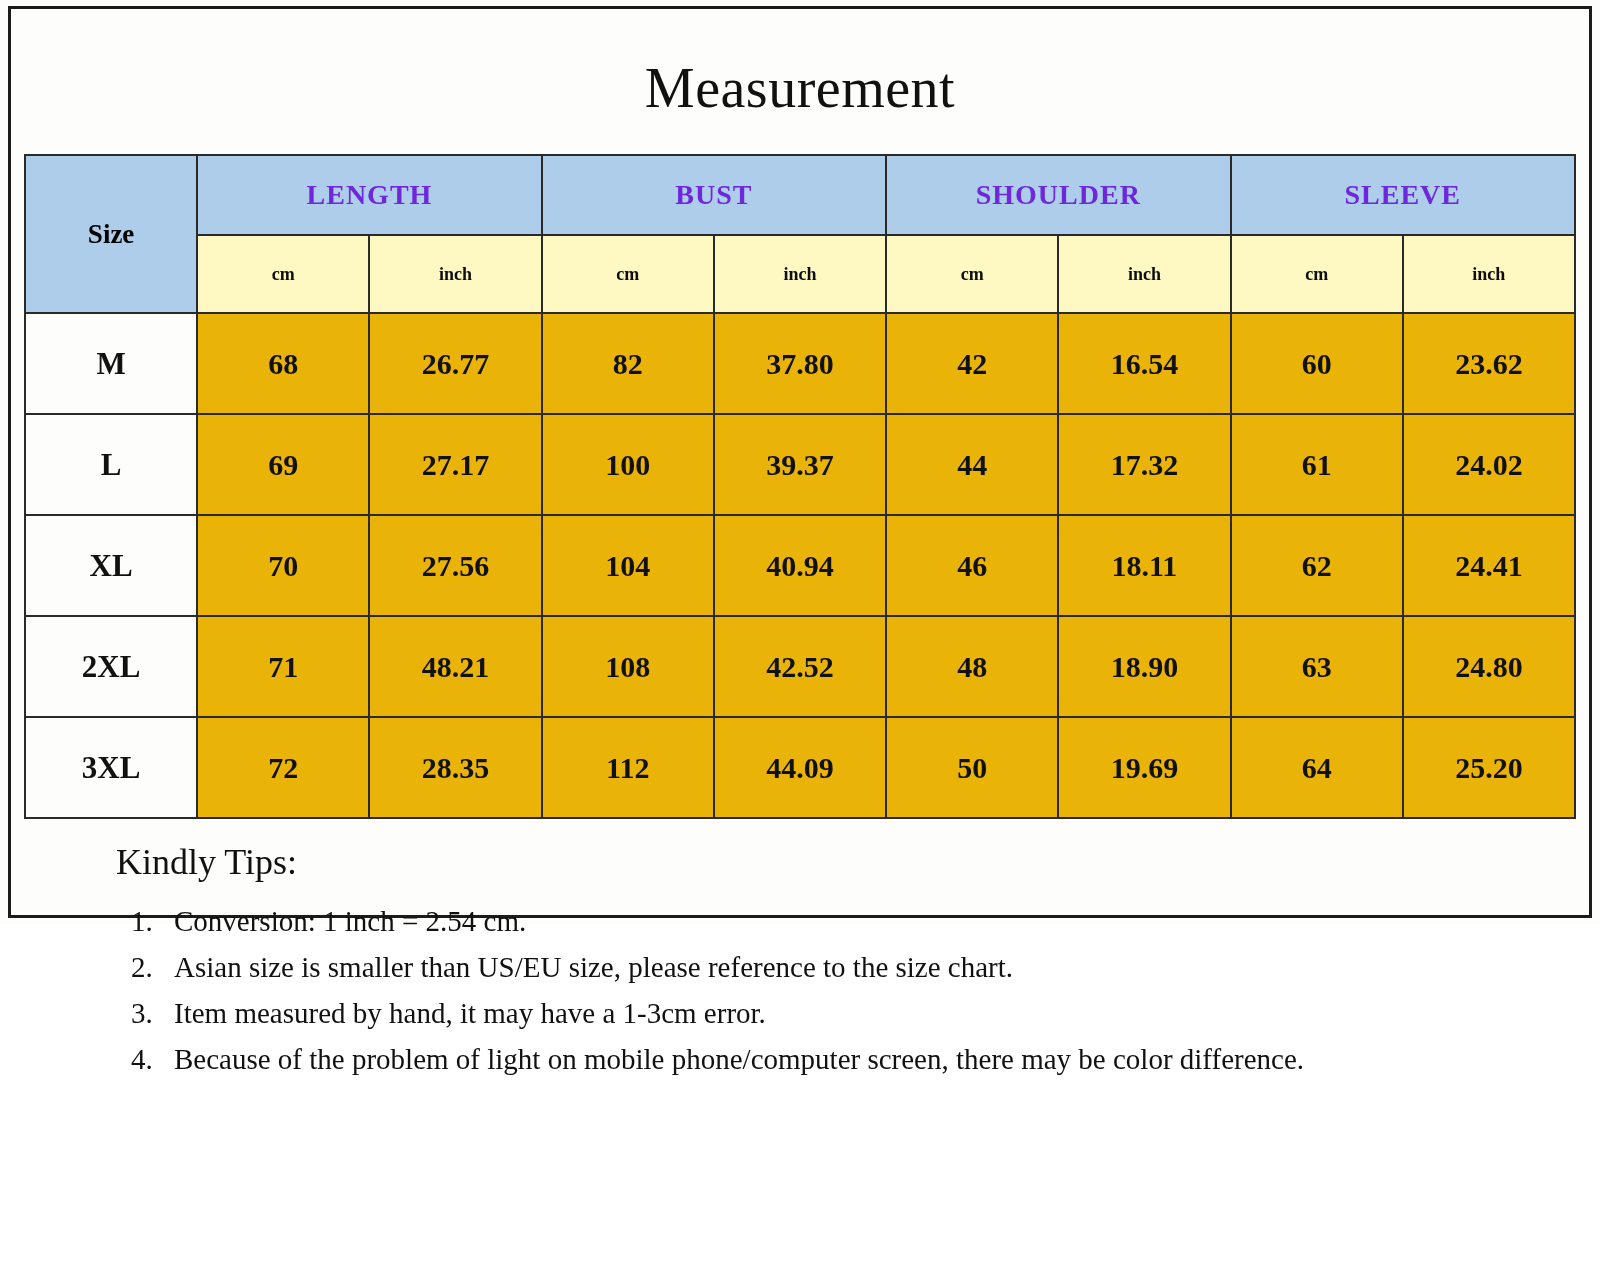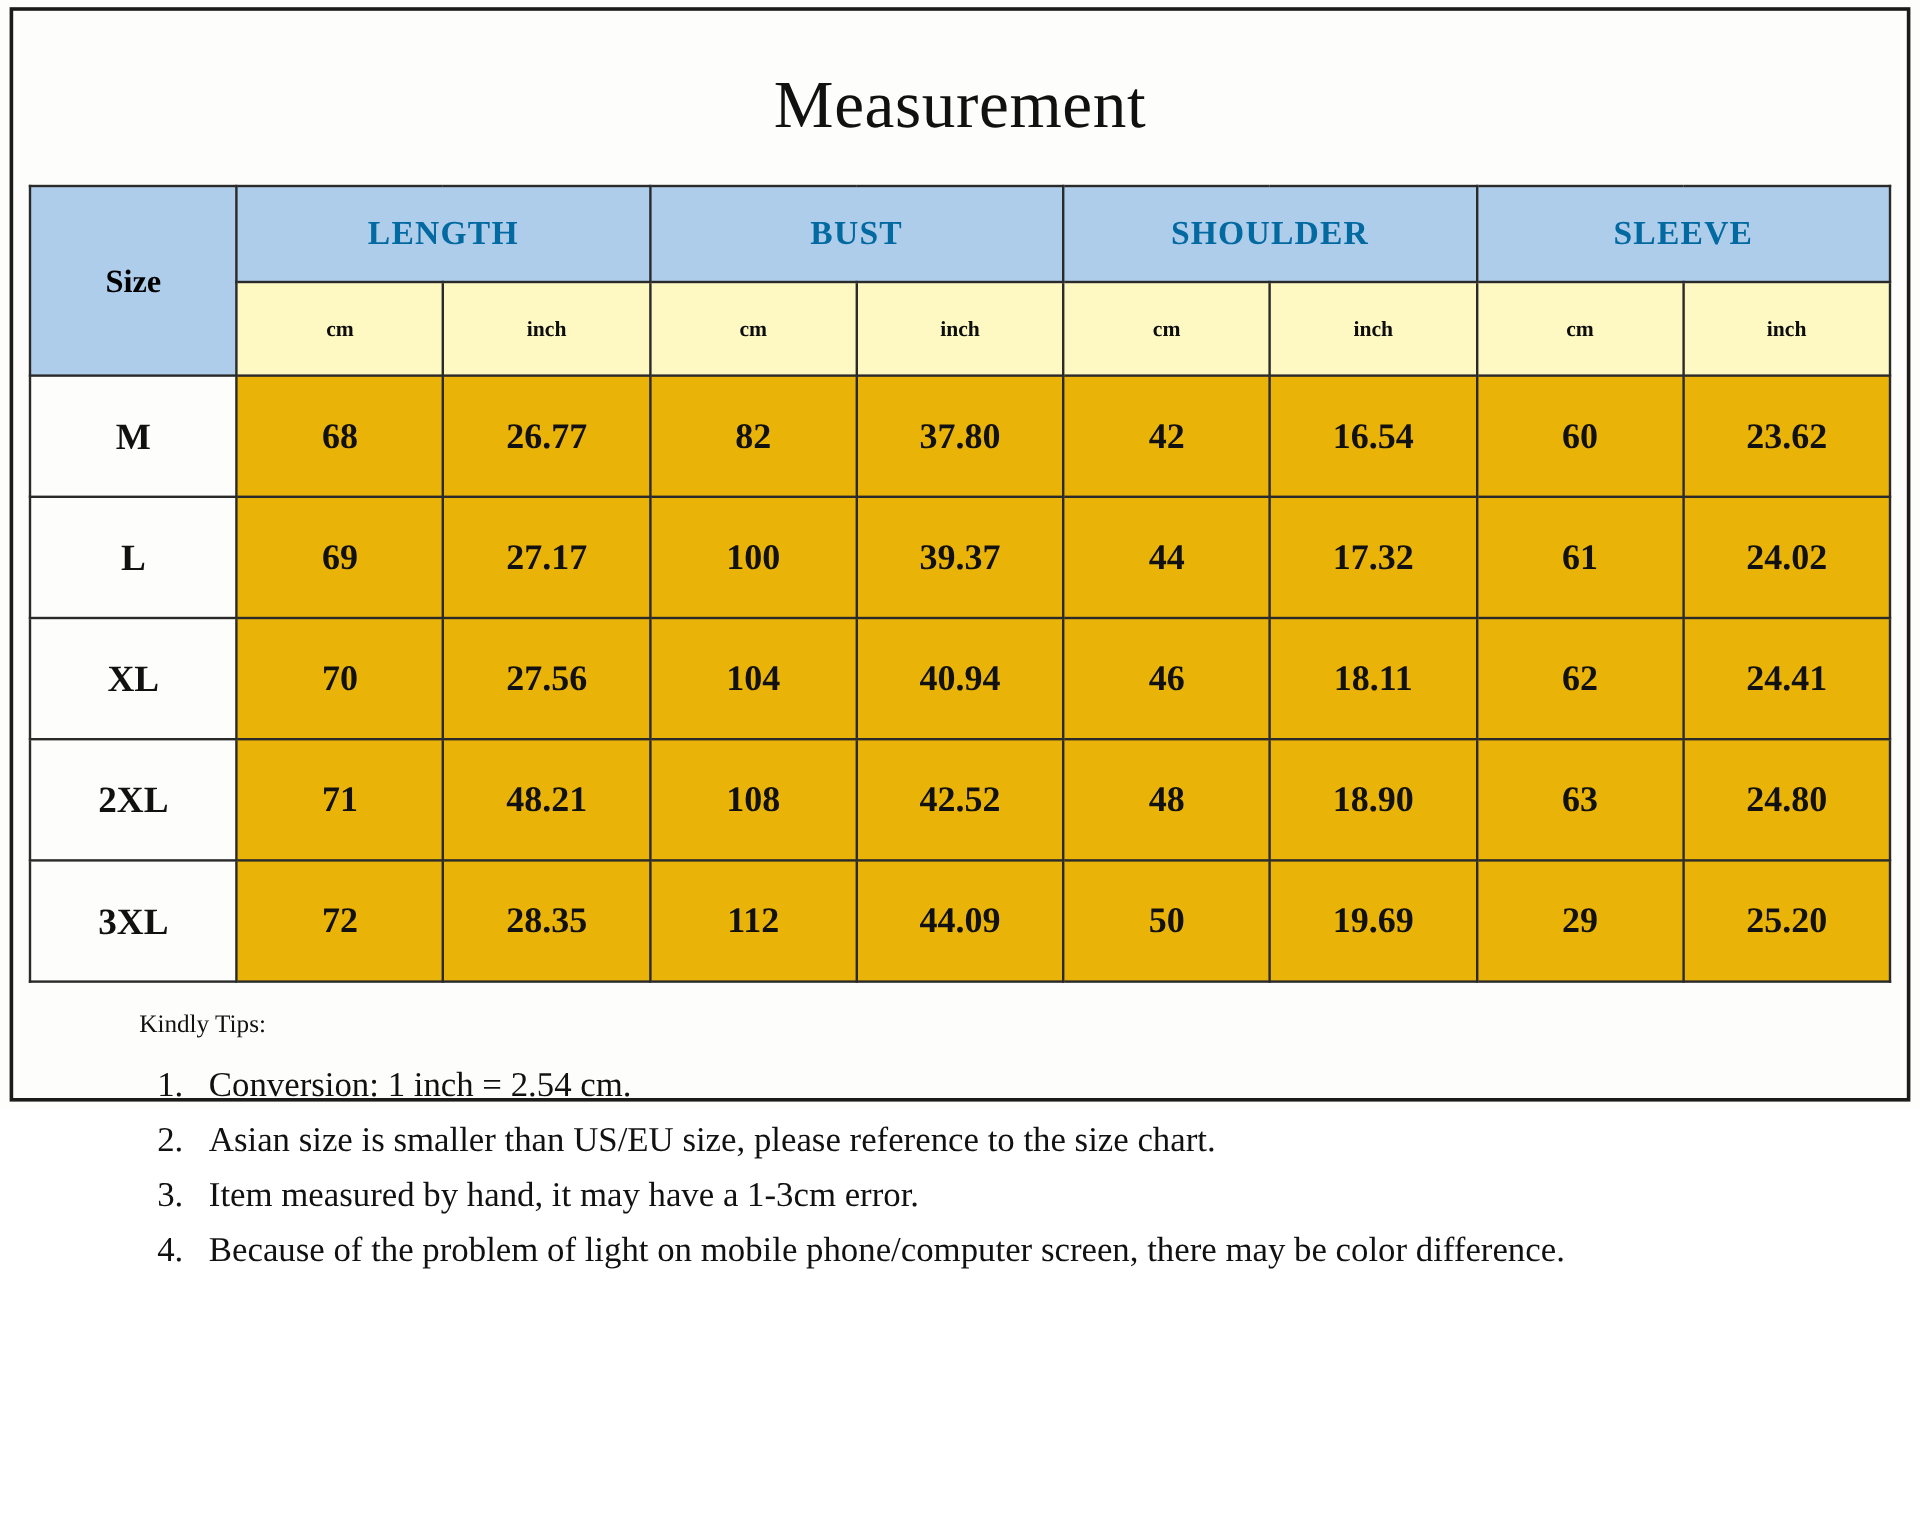--- a/index.html
+++ b/index.html
@@ -59,21 +59,21 @@
     border: 2px solid #2a2a2a;
     text-align: center;
     font-family: "Liberation Serif", serif;
   }
   .hdr-group {
     background: #aecdeb;
     font-weight: bold;
     font-size: 28px;
     letter-spacing: 1px;
     height: 76px;
-    color: #0369a1;
+    color: #6d28d9;
   }
   .hdr-unit {
     background: #fef9c3;
     font-weight: bold;
     font-size: 18px;
     height: 74px;
     color: #0e0e0e;
   }
   .hdr-size {
     background: #aecdeb;
@@ -92,21 +92,21 @@
     font-size: 30px;
     background: #eab308;
   }
   .tips {
     margin: 22px auto 0 auto;
     width: 1488px;
     padding-left: 60px;
     box-sizing: border-box;
   }
   .tips-title {
-    font-size: 21px;
+    font-size: 36px;
     margin: 14px 0 16px 0;
     color: #111;
   }
   ol.tips-list {
     margin: 0;
     padding-left: 44px;
     font-size: 29px;
     line-height: 1.52;
     color: #111;
   }
@@ -190,21 +190,21 @@
           <td class="val-cell">24.80</td>
         </tr>
         <tr>
           <td class="size-cell">3XL</td>
           <td class="val-cell">72</td>
           <td class="val-cell">28.35</td>
           <td class="val-cell">112</td>
           <td class="val-cell">44.09</td>
           <td class="val-cell">50</td>
           <td class="val-cell">19.69</td>
-          <td class="val-cell">29</td>
+          <td class="val-cell">64</td>
           <td class="val-cell">25.20</td>
         </tr>
       </tbody>
     </table>
 
     <div class="tips">
       <div class="tips-title">Kindly Tips:</div>
       <ol class="tips-list">
         <li>Conversion: 1 inch = 2.54 cm.</li>
         <li>Asian size is smaller than US/EU size, please reference to the size chart.</li>

